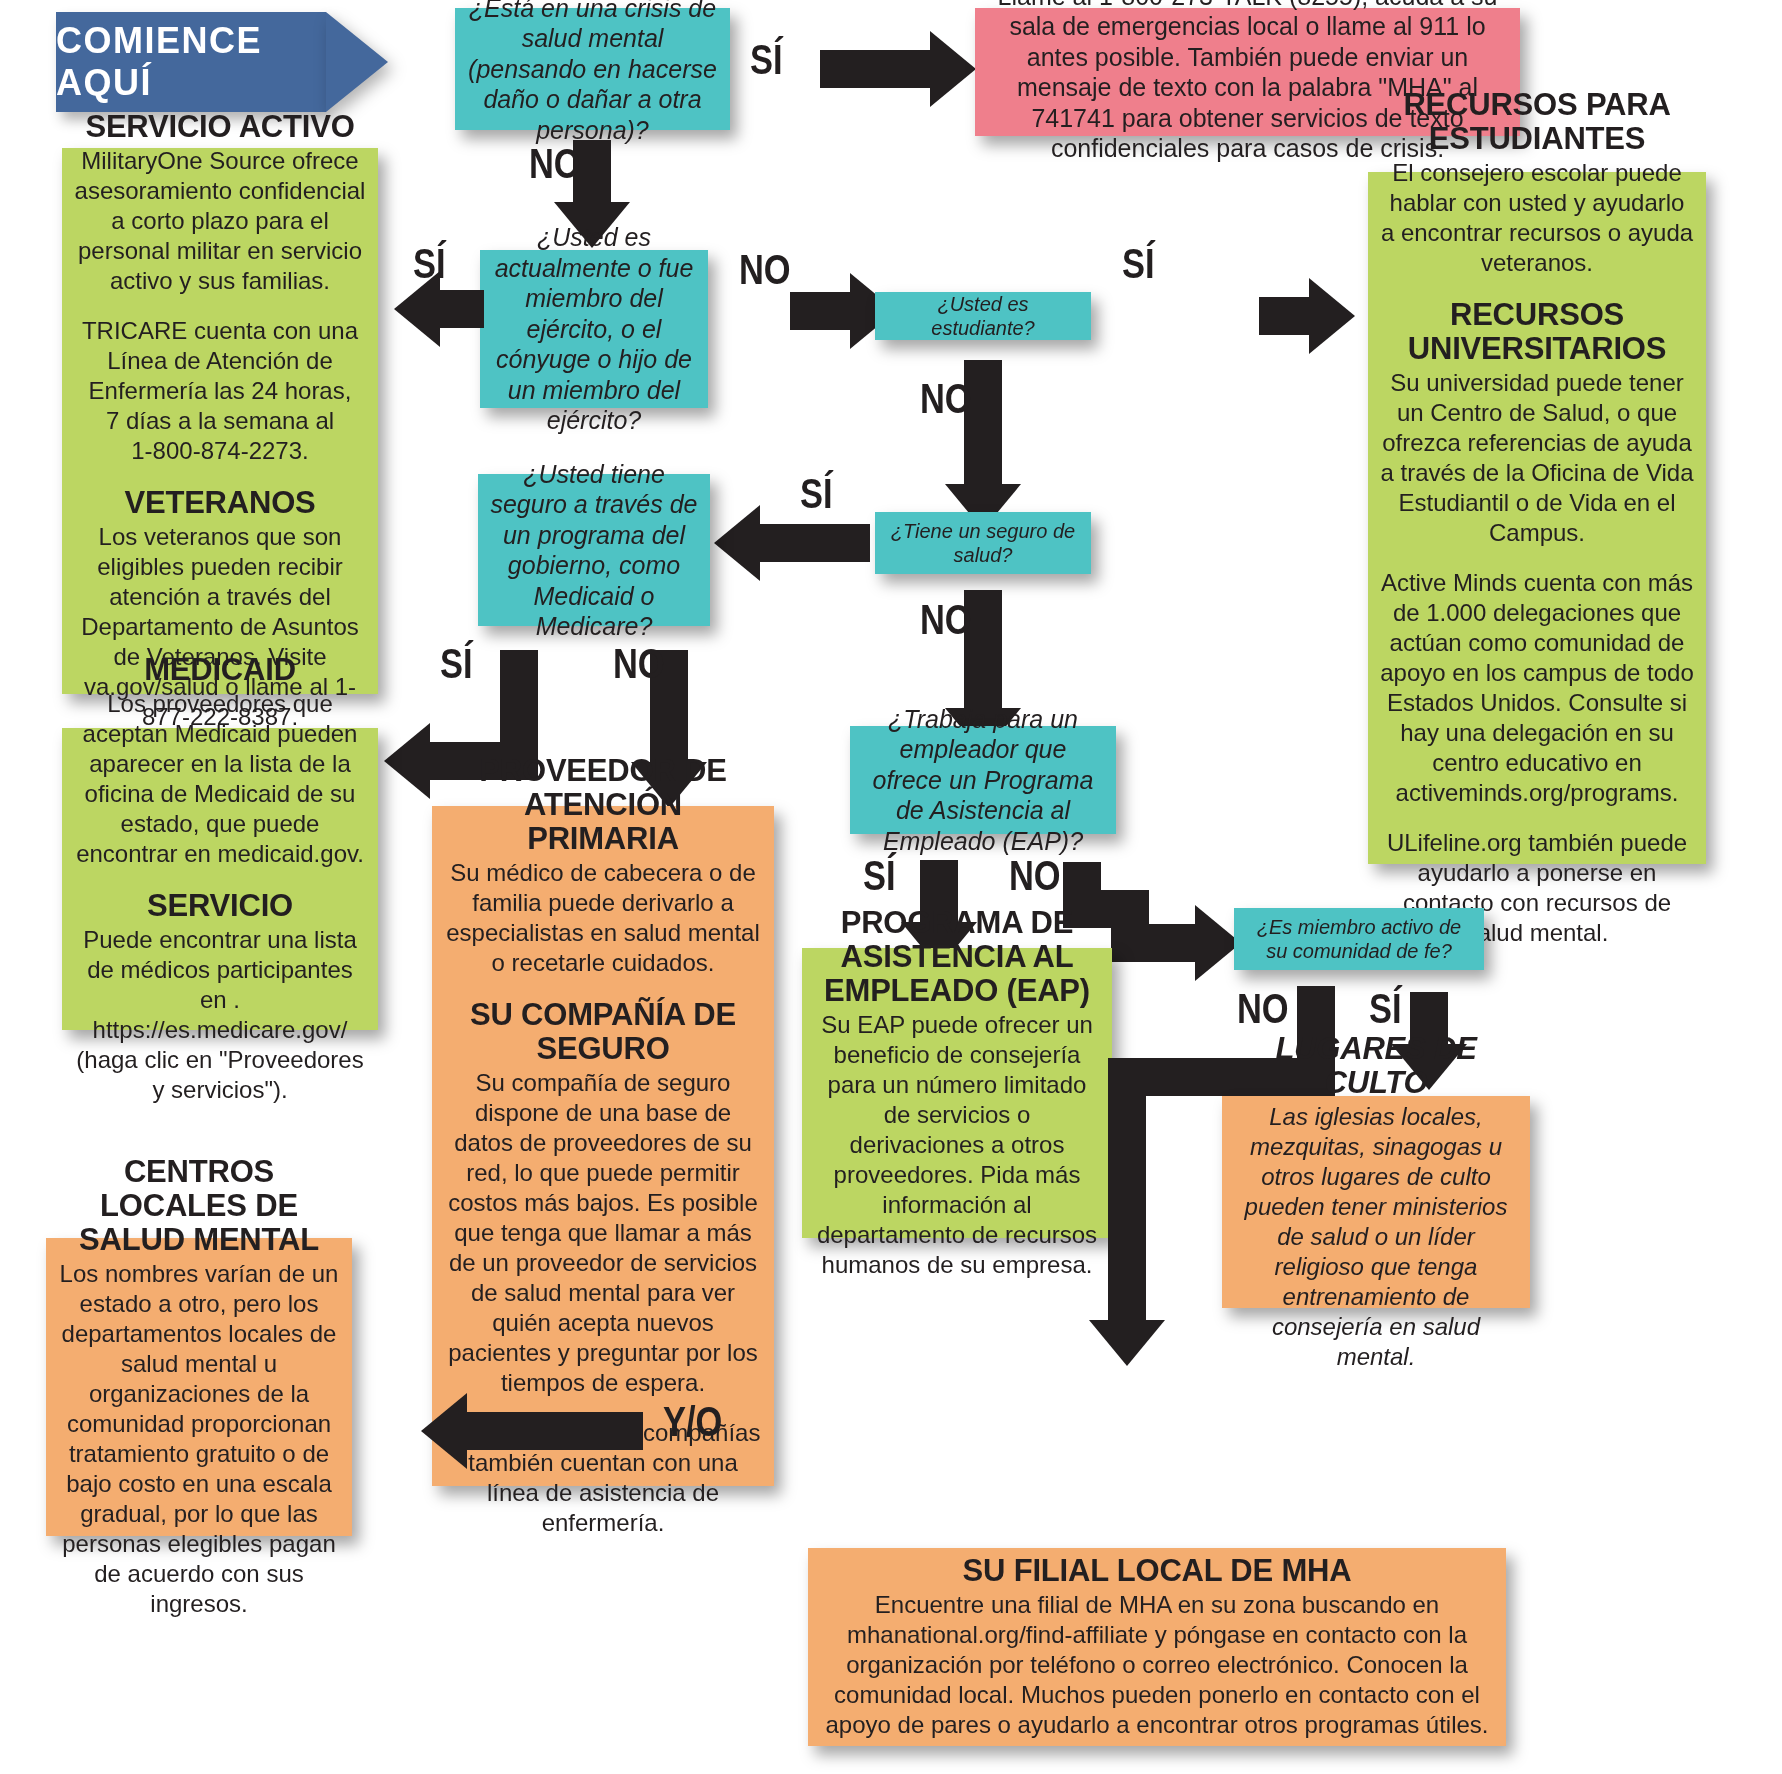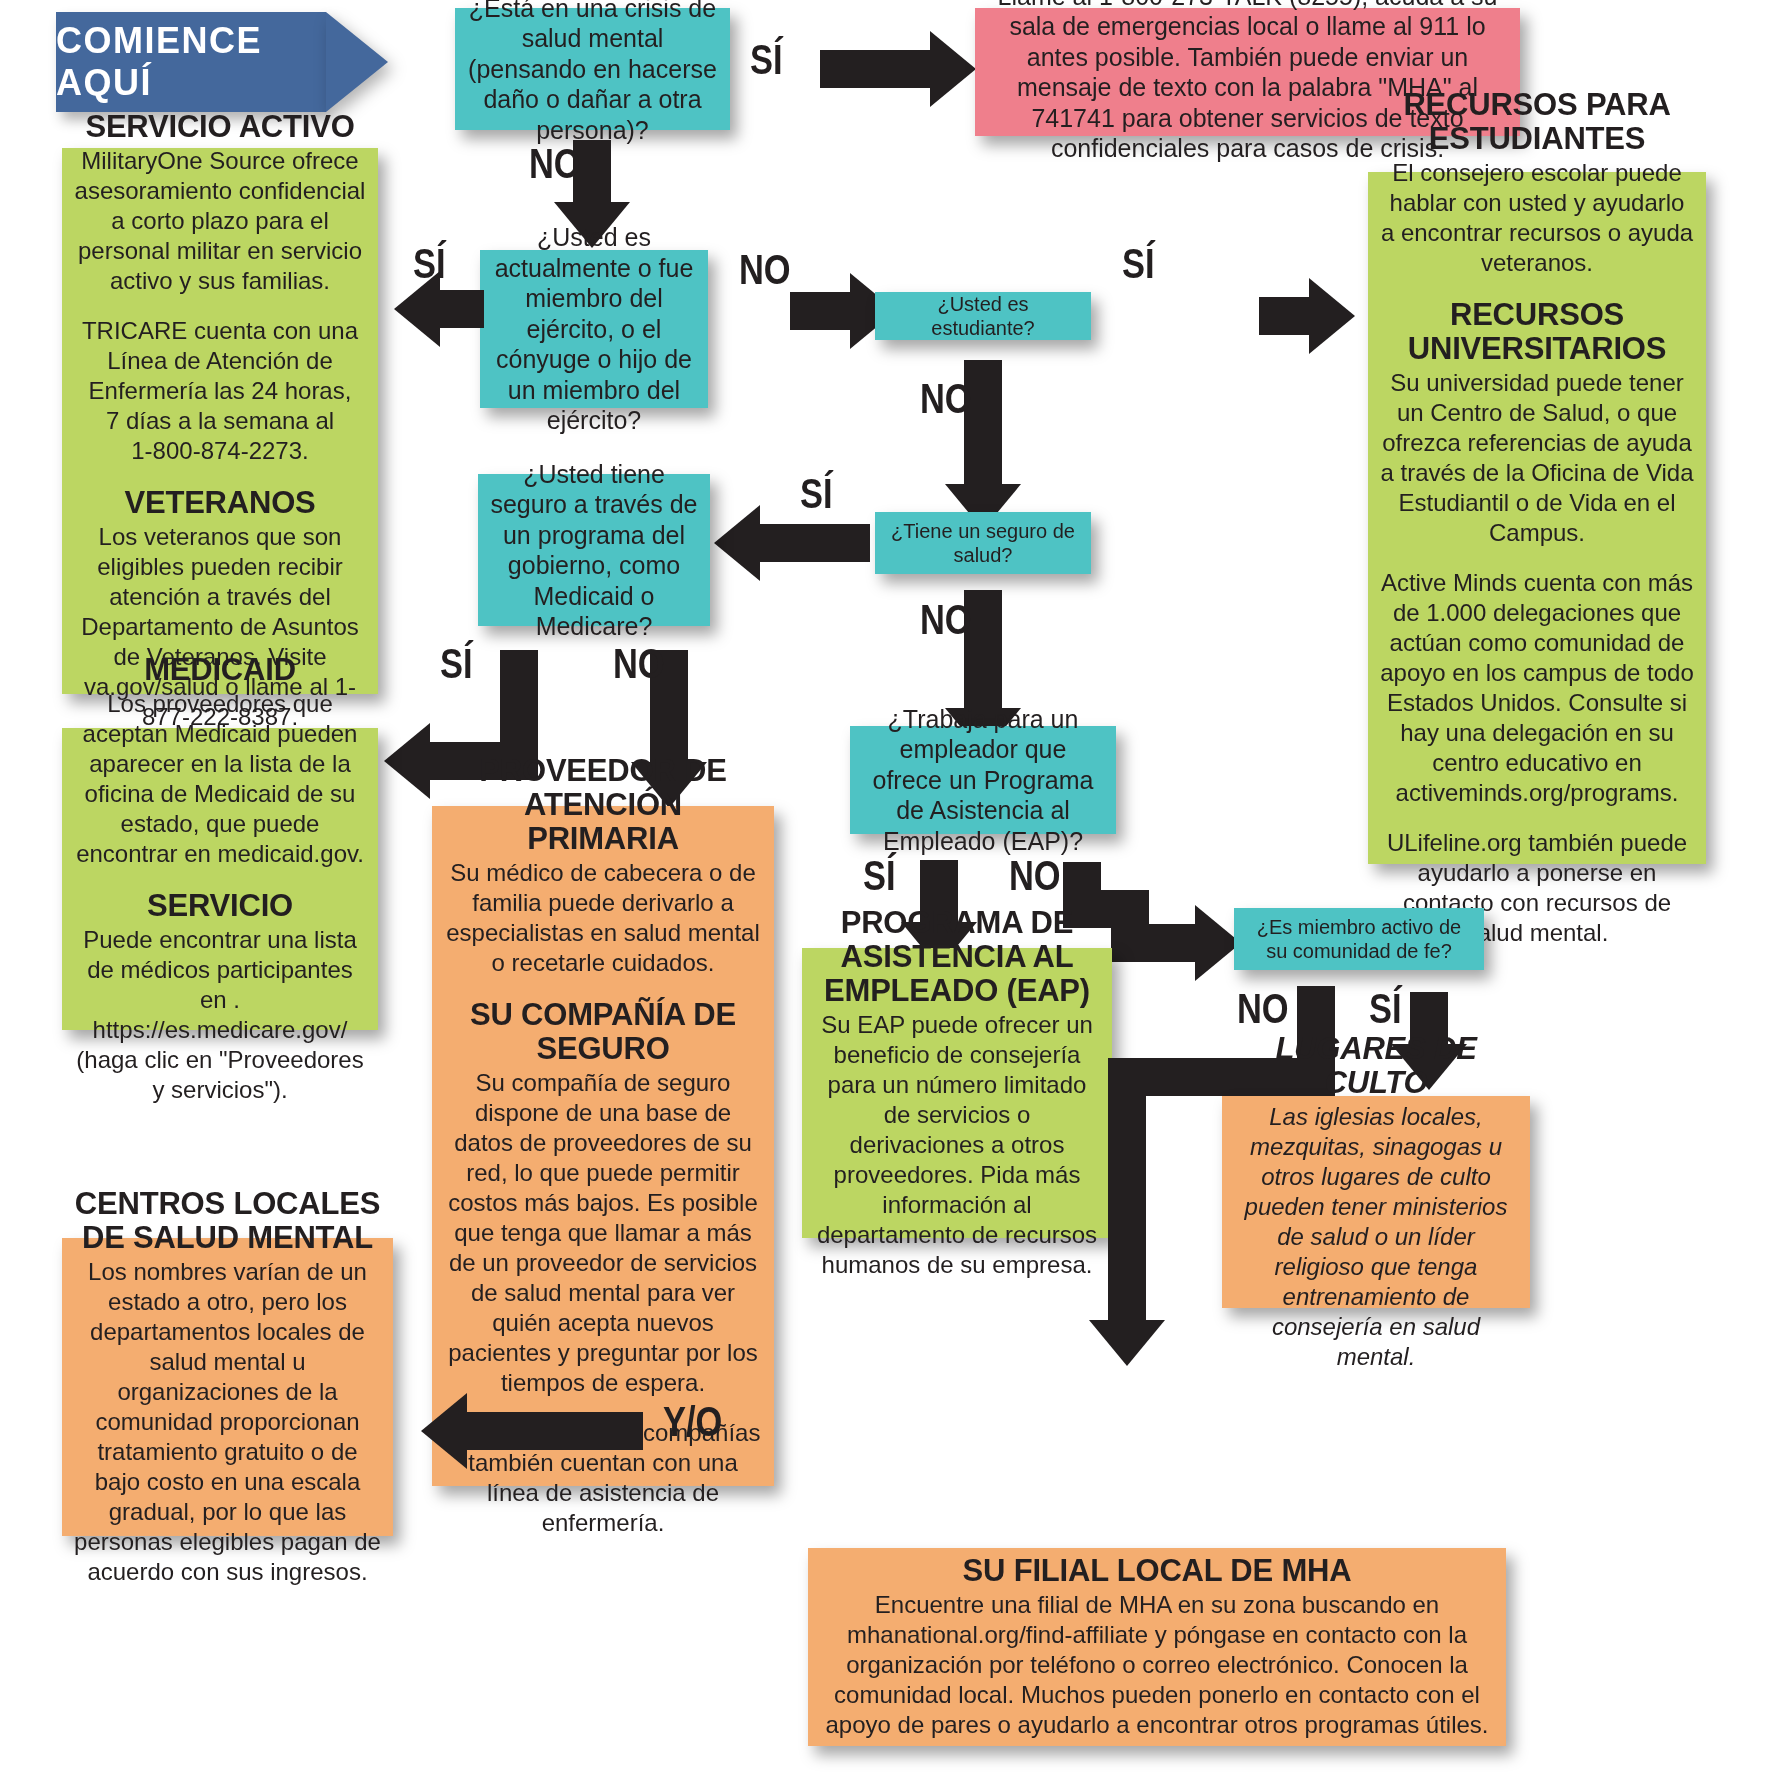--- a/index.html
+++ b/index.html
@@ -17,21 +17,21 @@
   }
   .node {
     position: absolute;
     display: flex;
     flex-direction: column;
     justify-content: center;
     text-align: center;
     color: #231f20;
     box-shadow: 7px 9px 14px rgba(0,0,0,0.35);
   }
-  .teal  { background: #4ec3c4; }
+  .teal  { background: #4ec3c4; font-style: italic; }
   .green { background: #bcd662; }
   .orange{ background: #f4ad70; }
   .pink  { background: #ef7f8c; }
 
   .q { font-size: 25px; line-height: 1.22; padding: 10px 12px; }
   .q.small { font-size: 20px; }
 
   .card { padding: 14px 12px; font-size: 24px; line-height: 1.25; }
   .card h3 {
     margin: 0 0 2px 0;
@@ -236,21 +236,21 @@
 
   <div class="bar" style="left:1410px; top:992px; width:38px; height:52px;"></div>
   <div class="tri down" style="left:1391px; top:1044px;"></div>
   <div class="label" style="left:1369px; top:985px;">SÍ</div>
 
   <div class="node orange card" style="left:1222px; top:1096px; width:308px; height:212px;font-style:italic;">
     <h3>LUGARES DE CULTO</h3>
     <p>Las iglesias locales, mezquitas, sinagogas u otros lugares de culto pueden tener ministerios de salud o un líder religioso que tenga entrenamiento de consejería en salud mental.</p>
   </div>
 
-  <div class="node orange card" style="left:62px; top:1238px; width:331px; height:298px;">
+  <div class="node orange card" style="left:46px; top:1238px; width:306px; height:298px;">
     <h3>CENTROS LOCALES DE SALUD MENTAL</h3>
     <p>Los nombres varían de un estado a otro, pero los departamentos locales de salud mental u organizaciones de la comunidad proporcionan tratamiento gratuito o de bajo costo en una escala gradual, por lo que las personas elegibles pagan de acuerdo con sus ingresos.</p>
   </div>
 
   <div class="bar" style="left:467px; top:1412px; width:176px; height:38px;"></div>
   <div class="tri left" style="left:421px; top:1393px;"></div>
   <div class="label" style="left:663px; top:1398px;">Y/O</div>
 
   <div class="node orange card" style="left:808px; top:1548px; width:698px; height:198px;">
     <h3>SU FILIAL LOCAL DE MHA</h3>

